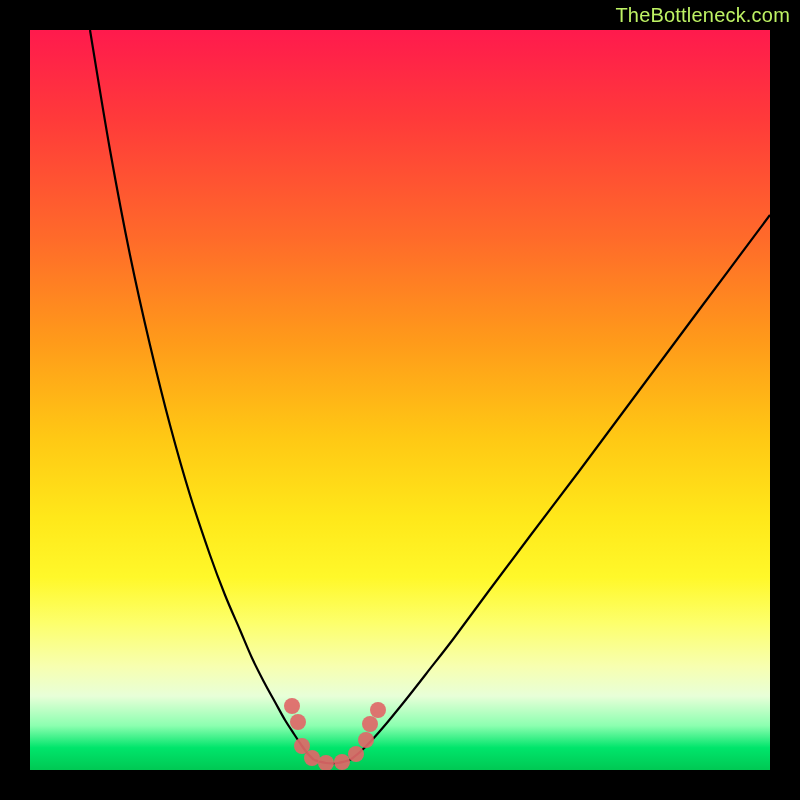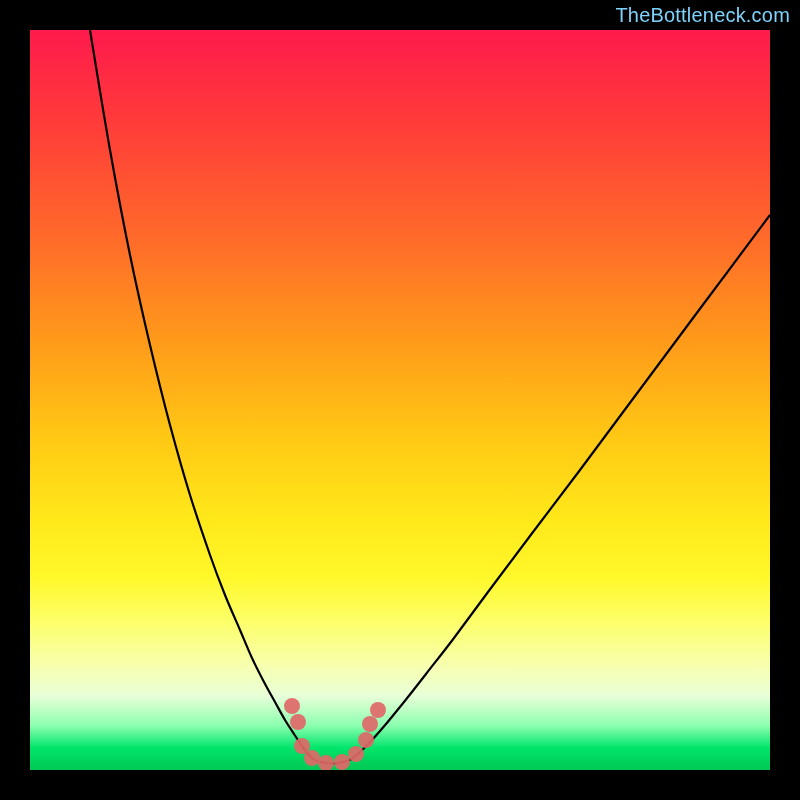--- a/index.html
+++ b/index.html
@@ -39,21 +39,21 @@
       #e8ffd8 90%,
       #8cffb0 94%,
       #00e56b 97%,
       #00c853 100%
     );
   }
   .watermark {
     position: absolute;
     top: 4px;
     right: 10px;
-    color: #7dd3fc;
+    color: #bef264;
     font-size: 20px;
     font-weight: 500;
     letter-spacing: 0.2px;
     user-select: none;
   }
   svg.curves {
     position: absolute;
     top: 0;
     left: 0;
     width: 740px;

